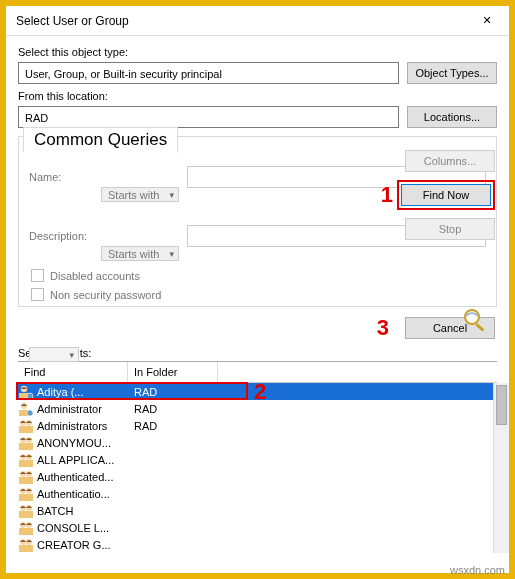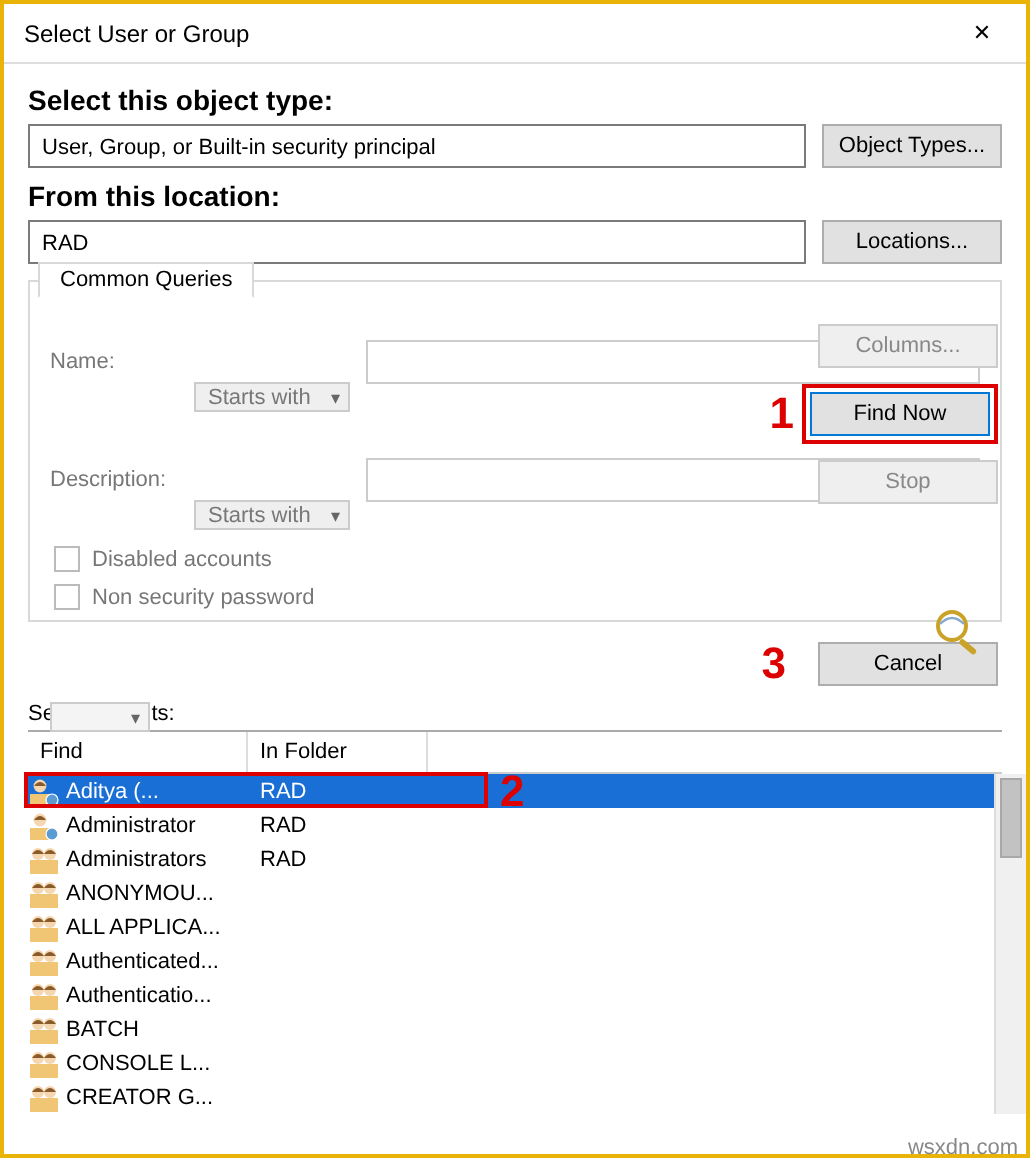--- a/index.html
+++ b/index.html
@@ -1,36 +1,36 @@
 <!DOCTYPE html>
 <html><head>
 <meta charset="utf-8">
 <style>
 * { box-sizing: border-box; font-family: "Segoe UI", Tahoma, sans-serif; font-size: 11px; }
 body { margin: 0; background: #888; }
-.window { width: 515px; height: 579px; background: #fff; border: 2px solid #eab308; position: relative; }
+.window { width: 515px; height: 579px; background: #fff; border: 6px solid #eab308; position: relative; }
 .titlebar { height: 30px; display: flex; align-items: center; justify-content: space-between; padding: 0 0 0 10px; border-bottom: 1px solid #ddd; }
 .title { font-size: 12px; }
 .closebtn { width: 44px; height: 30px; display: flex; align-items: center; justify-content: center; font-size: 14px; }
 .body { padding: 10px 12px 0 12px; }
 .row { display: flex; align-items: flex-end; gap: 8px; margin-bottom: 4px; }
-.lbl { color: #000; font-size: 14px; margin-bottom: 4px; font-weight: bold; }
+.lbl { color: #000; font-size: 11px; margin-bottom: 4px; }
 .fld { flex: 1; height: 22px; border: 1px solid #7a7a7a; background: #fff; padding: 2px 6px; line-height: 18px; }
 .btn { width: 90px; height: 22px; border: 1px solid #adadad; background: #e1e1e1; text-align: center; line-height: 20px; }
 .btn.disabled { color: #888; border-color: #ccc; background: #efefef; }
 .tabbox { border: 1px solid #d9d9d9; margin-top: 8px; position: relative; padding: 14px 10px 10px 10px; height: 171px; }
-.tab { position: absolute; top: -10px; left: 4px; background: #fff; border: 1px solid #d9d9d9; border-bottom: 1px solid #fff; padding: 2px 10px; font-size: 11px; }
+.tab { position: absolute; top: -10px; left: 4px; background: #fff; border: 1px solid #d9d9d9; border-bottom: 1px solid #fff; padding: 2px 10px; font-size: 17px; }
 .qrow { display: flex; align-items: center; gap: 8px; margin-bottom: 8px; }
 .qlbl { width: 64px; color: #777; }
 .combo { width: 78px; height: 15px; border: 1px solid #ccc; background: #efefef; color: #777; display: flex; align-items: center; justify-content: space-between; padding: 0 4px 0 6px; margin-top: 36px; }
 .combo .arr { font-size: 9px; color: #666; }
 .txt { flex: 1; height: 22px; border: 1px solid #ccc; background: #fff; }
 .chkrow { display: flex; align-items: center; gap: 6px; color: #777; margin-bottom: 6px; margin-left: 2px; }
 .chk { width: 13px; height: 13px; border: 1px solid #bbb; background: #fff; }
-.sidecol { position: absolute; top: 160px; right: 14px; width: 92px; display: flex; flex-direction: column; gap: 8px; align-items: flex-end; }
+.sidecol { position: absolute; top: 144px; right: 14px; width: 92px; display: flex; flex-direction: column; gap: 8px; align-items: flex-end; }
 .magnify { position: absolute; top: 300px; right: 20px; width: 28px; height: 28px; }
 .okrow { display: flex; justify-content: flex-end; gap: 16px; padding: 8px 14px 6px 0; align-items: center; }
 .redbox-ok { border: 2px solid #d00; padding: 2px; }
 .redbox-find { border: 2px solid #d00; padding: 2px; display: inline-block; }
 .ann { color: #d00; font-weight: bold; font-size: 22px; }
 .res-lbl { padding: 0 12px 2px 12px; }
 .listhead { display: flex; border-top: 1px solid #aaa; border-bottom: 1px solid #ccc; background: #fff; margin: 0 12px; }
 .lh { padding: 4px 6px; border-right: 1px solid #ddd; text-align: left; font-weight: normal; }
 .lh.name { width: 110px; }
 .lh.fold { width: 90px; }

